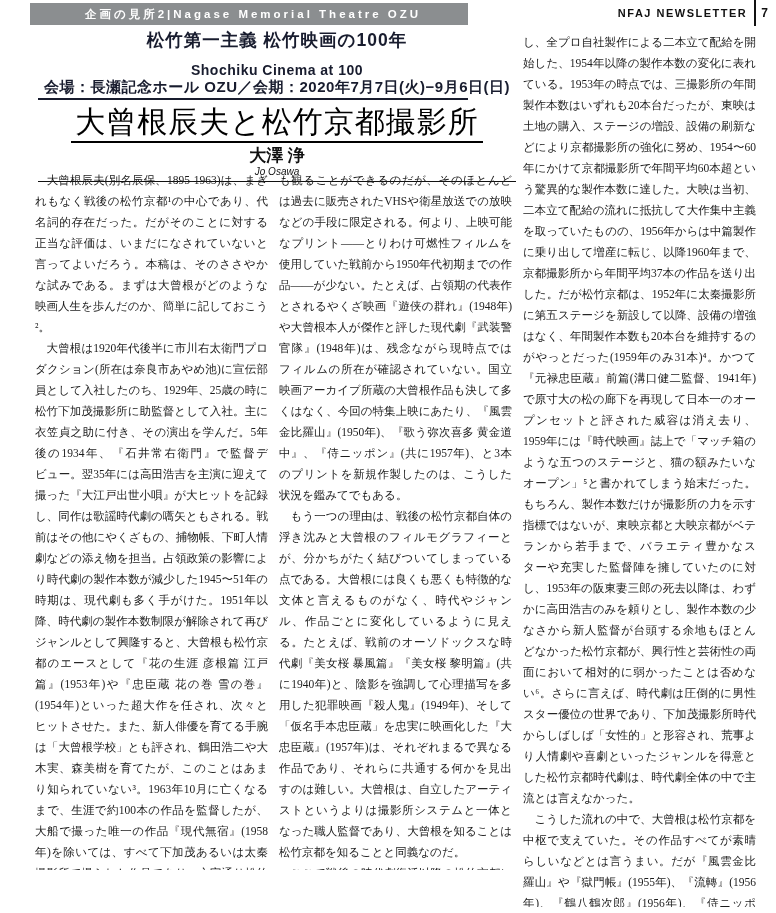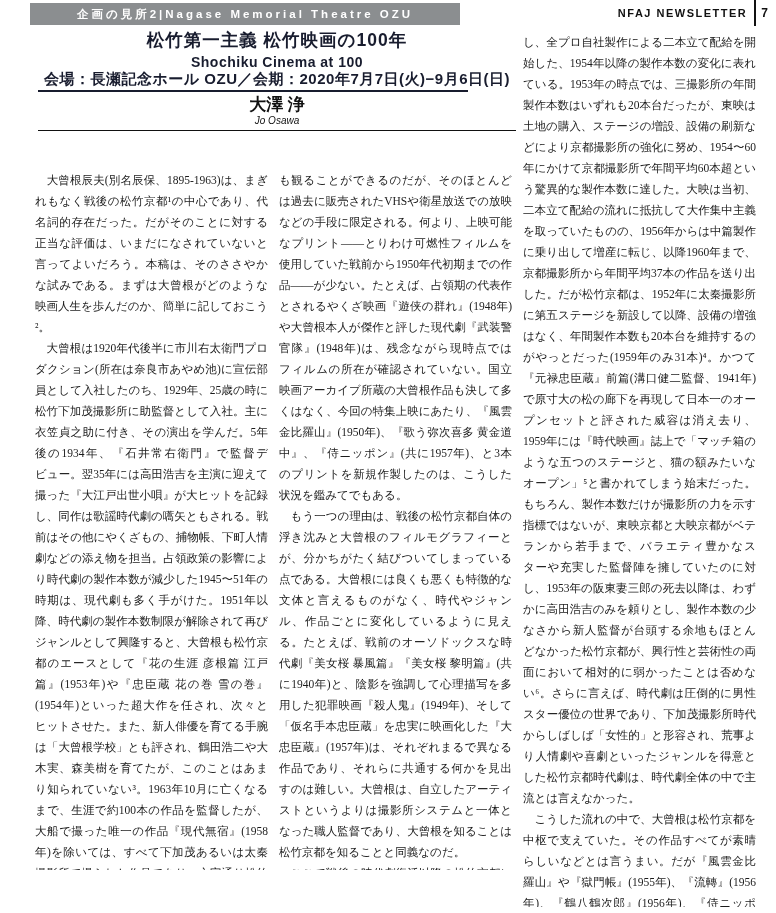--- a/index.html
+++ b/index.html
@@ -5,37 +5,37 @@
   html,body{margin:0;padding:0;background:#ffffff;}
   .page{
     position:relative;width:776px;height:913px;background:#ffffff;overflow:hidden;
     font-family:"Liberation Serif","DejaVu Serif",serif;color:#1b1b1b;
   }
   
   .banner{
     position:absolute;top:3px;left:30px;width:430px;height:22px;line-height:22px;
     background:#8b8e90;color:#ffffff;text-align:center;
     font-family:"Liberation Sans","DejaVu Sans",sans-serif;
-    font-weight:bold;font-size:11.5px;letter-spacing:3px;
+    font-weight:bold;font-size:11.5px;letter-spacing:3px;padding-left:8px;
   }
   
   .masthead{
     position:absolute;top:0;right:8px;height:26px;display:flex;align-items:center;
     font-family:"Liberation Sans","DejaVu Sans",sans-serif;font-weight:bold;color:#111;
   }
   .masthead .mh-title{font-size:11px;letter-spacing:1.5px;padding-left:32px;}
   .masthead .mh-divider{width:2px;height:26px;background:#111;margin:0 5px 0 7px;}
   .masthead .mh-page{font-size:12px;}
   
   .header-block{
     position:absolute;left:38px;top:30px;width:478px;text-align:center;
     font-family:"Liberation Sans","DejaVu Sans",sans-serif;color:#181c2e;
   }
   .program-title-ja{font-weight:bold;font-size:17.5px;letter-spacing:1px;line-height:21px;}
-  .program-title-en{font-weight:bold;font-size:14px;line-height:16px;margin-top:3px;letter-spacing:0.5px;}
+  .program-title-en{font-weight:bold;font-size:14px;line-height:16px;margin-top:11px;letter-spacing:0.5px;}
   .program-venue{font-weight:bold;font-size:15px;line-height:14px;margin-top:2px;letter-spacing:0.5px;}
   .rule-header{border:none;border-top:2px solid #181c2e;width:430px;margin:4px 0 0 0;}
   .article-title{
     display:inline-block;font-family:"Liberation Serif","DejaVu Serif",serif;
     font-weight:normal;font-size:30px;line-height:34px;color:#000;
     letter-spacing:1px;border-bottom:2px solid #000;padding:0 4px 2px 4px;margin-top:5px;
   }
   .article-author{font-weight:bold;font-size:17px;line-height:20px;color:#111;margin-top:3px;}
   .author-romaji{font-weight:normal;font-style:italic;font-size:10px;line-height:11px;color:#111;}
   .rule-author{border:none;border-top:1.5px solid #111;width:478px;margin:4px 0 0 0;}
@@ -63,20 +63,23 @@
     <span class="mh-title">NFAJ NEWSLETTER</span>
     <span class="mh-divider"></span>
     <span class="mh-page">7</span>
   </div>
 
   <div class="header-block">
     <div class="program-title-ja">松竹第一主義 松竹映画の100年</div>
     <div class="program-title-en">Shochiku Cinema at 100</div>
     <div class="program-venue">会場：長瀬記念ホール OZU／会期：2020年7月7日(火)−9月6日(日)</div>
     <hr class="rule-header">
+    <div>
+      <span class="article-title">大曾根辰夫と松竹京都撮影所</span>
+    </div>
     <div class="article-author">大澤 浄</div>
     <div class="author-romaji">Jo Osawa</div>
     <hr class="rule-author">
   </div>
 
   <div class="columns">
     <div class="col col-offset">
       <p>　大曾根辰夫(別名辰保、1895-1963)は、まぎれもなく戦後の松竹京都¹の中心であり、代名詞的存在だった。だがそのことに対する正当な評価は、いまだになされていないと言ってよいだろう。本稿は、そのささやかな試みである。まずは大曾根がどのような映画人生を歩んだのか、簡単に記しておこう²。</p>
       <p>　大曾根は1920年代後半に市川右太衛門プロダクション(所在は奈良市あやめ池)に宣伝部員として入社したのち、1929年、25歳の時に松竹下加茂撮影所に助監督として入社。主に衣笠貞之助に付き、その演出を学んだ。5年後の1934年、『石井常右衛門』で監督デビュー。翌35年には高田浩吉を主演に迎えて撮った『大江戸出世小唄』が大ヒットを記録し、同作は歌謡時代劇の嚆矢ともされる。戦前はその他にやくざもの、捕物帳、下町人情劇などの添え物を担当。占領政策の影響により時代劇の製作本数が減少した1945〜51年の時期は、現代劇も多く手がけた。1951年以降、時代劇の製作本数制限が解除されて再びジャンルとして興隆すると、大曾根も松竹京都のエースとして『花の生涯 彦根篇 江戸篇』(1953年)や『忠臣蔵 花の巻 雪の巻』(1954年)といった超大作を任され、次々とヒットさせた。また、新人俳優を育てる手腕は「大曾根学校」とも評され、鶴田浩二や大木実、森美樹を育てたが、このことはあまり知られていない³。1963年10月に亡くなるまで、生涯で約100本の作品を監督したが、大船で撮った唯一の作品『現代無宿』(1958年)を除いては、すべて下加茂あるいは太秦撮影所で撮られた作品であり、文字通り松竹京都に人生を捧げた。</p>
 

